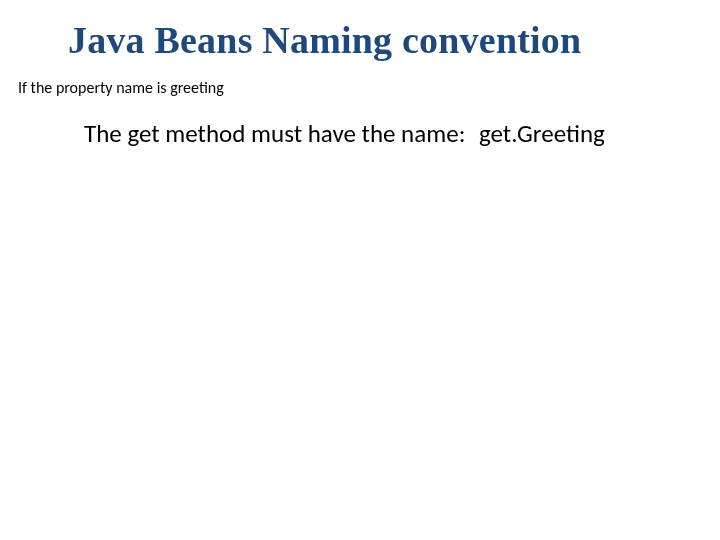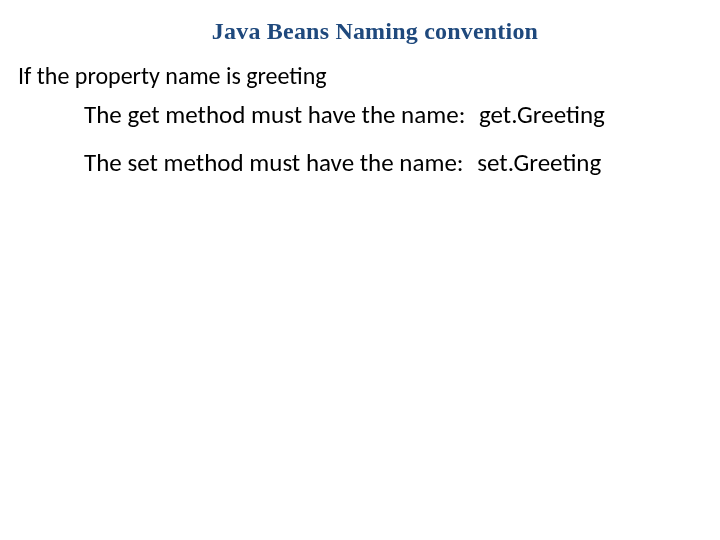--- a/index.html
+++ b/index.html
@@ -15,32 +15,31 @@
       overflow: hidden;
     }
     .slide {
       width: 100%;
       height: 100%;
       padding: 18px 18px 18px 18px;
     }
     .title {
       font-family: "Times New Roman", Times, serif;
       font-weight: bold;
-      font-size: 24px;
+      font-size: 38px;
       color: #1f497d;
-      text-align: center;
       margin-left: 50px;
       margin-right: 20px;
       margin-bottom: 16px;
       letter-spacing: 0.2px;
     }
     .intro-line {
-      font-size: 24px;
+      font-size: 16px;
       color: #000000;
-      margin-bottom: 8px;
+      margin-bottom: 20px;
     }
     .rule-line {
       font-size: 25px;
       color: #000000;
       margin-left: 66px;
       margin-bottom: 14px;
       line-height: 1.35;
     }
     .rule-prefix {
     }
@@ -55,17 +54,13 @@
 <div class="slide">
   <h1 class="title">Java Beans Naming convention</h1>
 
   <p class="intro-line">If the property name is greeting</p>
 
   <p class="rule-line">
     <span class="rule-prefix">The get method must have the name:</span>
     <span class="rule-value">get.Greeting</span>
   </p>
 
-  <p class="rule-line">
-    <span class="rule-prefix">The set method must have the name:</span>
-    <span class="rule-value"> set.Greeting</span>
-  </p>
 </div>
 
 </body></html>

